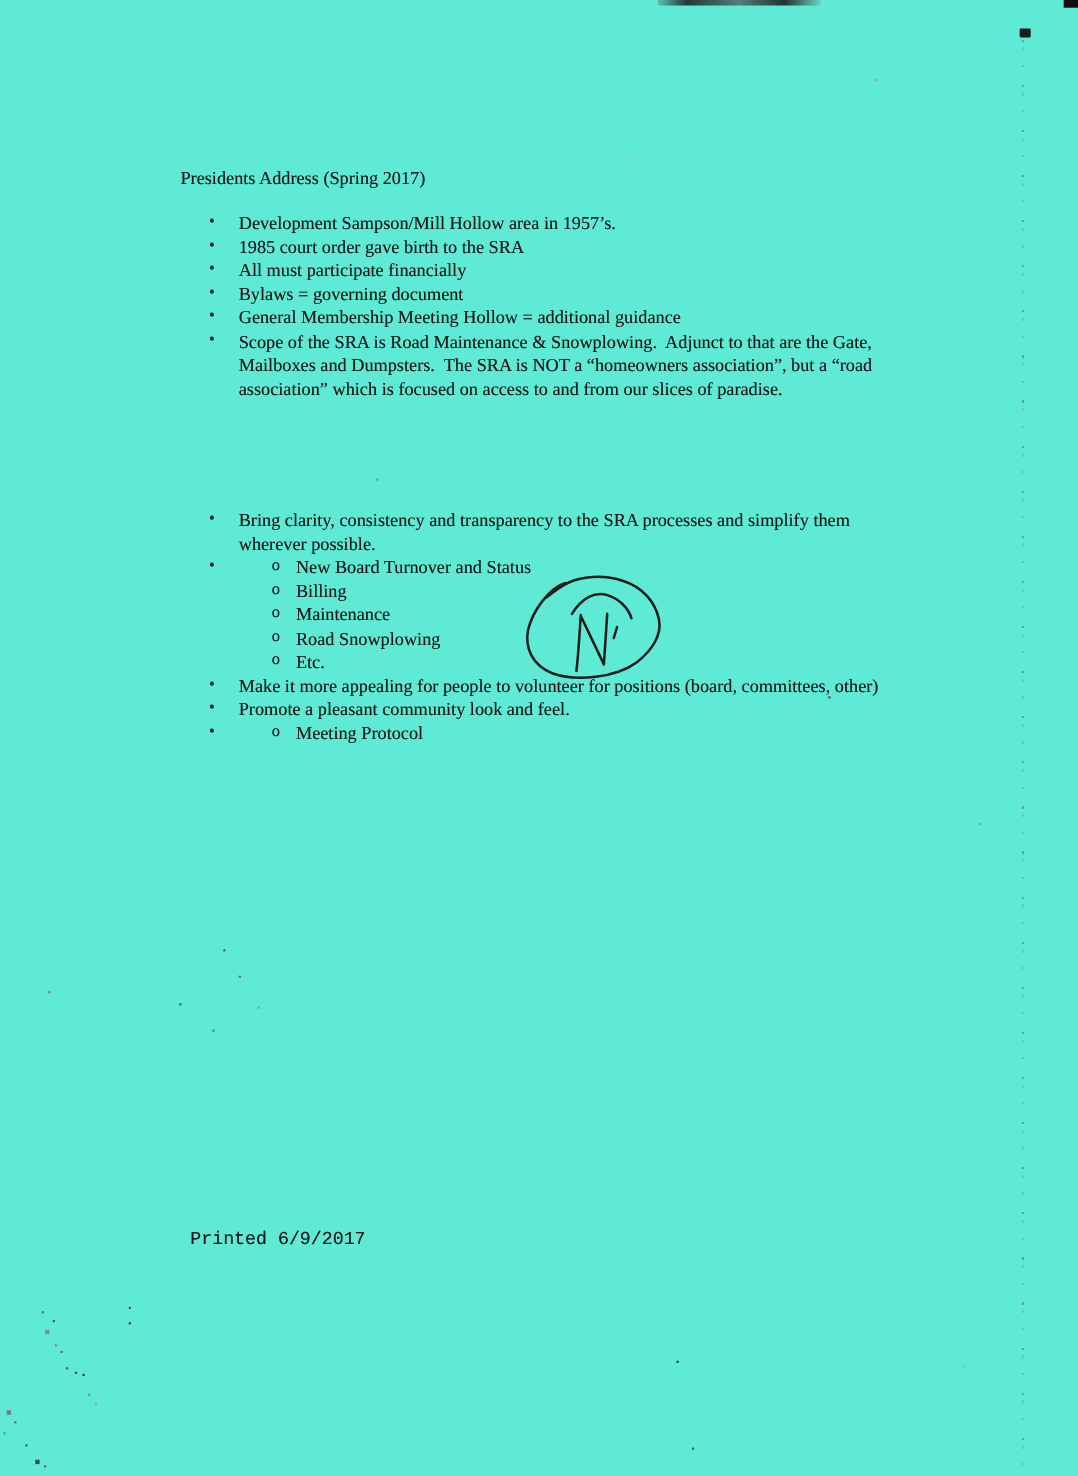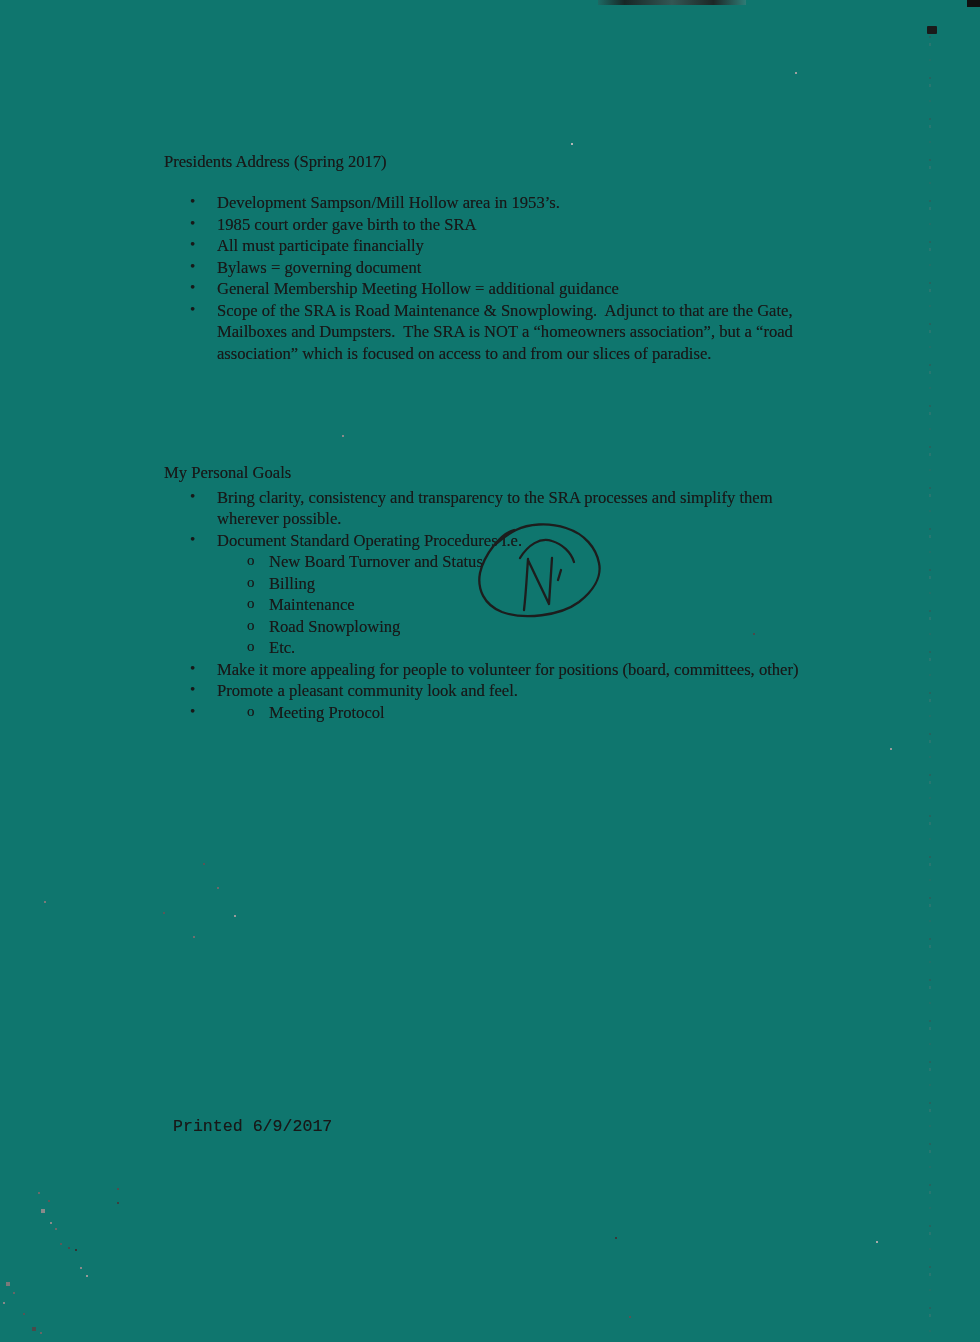--- a/index.html
+++ b/index.html
@@ -1,17 +1,17 @@
 <!DOCTYPE html>
 <html><head>
 <meta charset="utf-8">
 <style>
   html,body{margin:0;padding:0;background:#ffffff;}
   .page{
-    position:relative;width:980px;height:1342px;background:#0f766e;overflow:hidden;
+    position:relative;width:980px;height:1342px;background:#5eead4;overflow:hidden;
     font-family:"Liberation Serif", serif;color:#181818;
     text-shadow:0 0 .6px rgba(25,25,25,.55);
   }
   .doc-text{font-size:16.6px;line-height:21.5px;}
   .title{position:absolute;left:164px;top:151px;margin:0;font-size:16.6px;font-weight:normal;}
   .block{position:absolute;left:164px;width:640px;}
   .block.overview{top:192px;}
   .block.goals{top:462px;}
   .heading{margin:0 0 3px 0;}
   ul{list-style:none;margin:0;padding:0;}
@@ -60,21 +60,21 @@
   <div class="corner-dot"></div>
   <div class="scanner-line"></div>
   <div class="noise"></div>
 
   <h1 class="title">Presidents Address (Spring 2017)</h1>
 
   <section class="block overview">
     <ul class="l1">
       <li>
         <span class="b1">•</span>
-        <span class="t">Development Sampson/Mill Hollow area in 1953’s.</span>
+        <span class="t">Development Sampson/Mill Hollow area in 1957’s.</span>
       </li>
       <li>
         <span class="b1">•</span>
         <span class="t">1985 court order gave birth to the SRA</span>
       </li>
       <li>
         <span class="b1">•</span>
         <span class="t">All must participate financially</span>
       </li>
       <li>
@@ -86,29 +86,27 @@
         <span class="t">General Membership Meeting Hollow = additional guidance</span>
       </li>
       <li>
         <span class="b1">•</span>
         <span class="t">Scope of the SRA is Road Maintenance &amp; Snowplowing.  Adjunct to that are the Gate, Mailboxes and Dumpsters.  The SRA is NOT a “homeowners association”, but a “road association” which is focused on access to and from our slices of paradise.</span>
       </li>
     </ul>
   </section>
 
   <section class="block goals">
-    <div class="heading">My Personal Goals</div>
     <ul class="l1">
       <li>
         <span class="b1">•</span>
         <span class="t">Bring clarity, consistency and transparency to the SRA processes and simplify them wherever possible.</span>
       </li>
       <li>
         <span class="b1">•</span>
-        <span class="t">Document Standard Operating Procedures i.e.</span>
         <ul class="l2">
           <li>
             <span class="b2">o</span>
             <span class="t">New Board Turnover and Status</span>
           </li>
           <li>
             <span class="b2">o</span>
             <span class="t">Billing</span>
           </li>
           <li>

